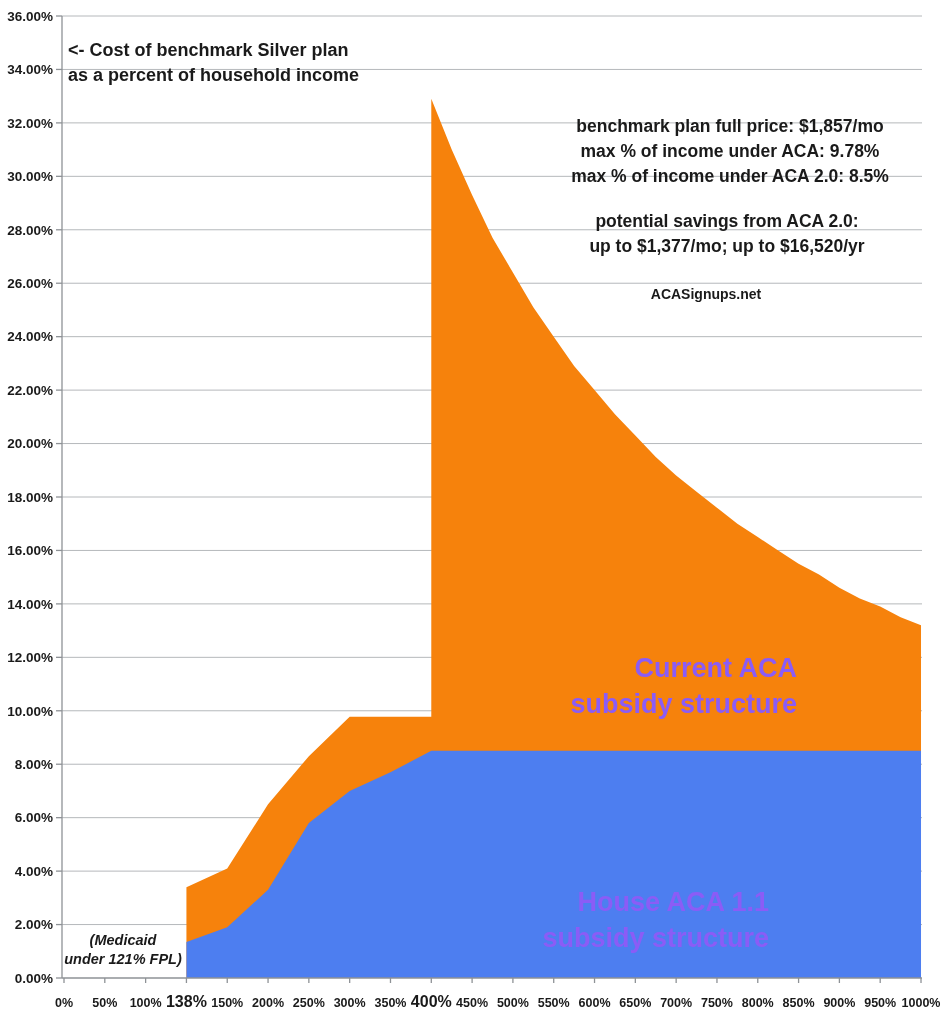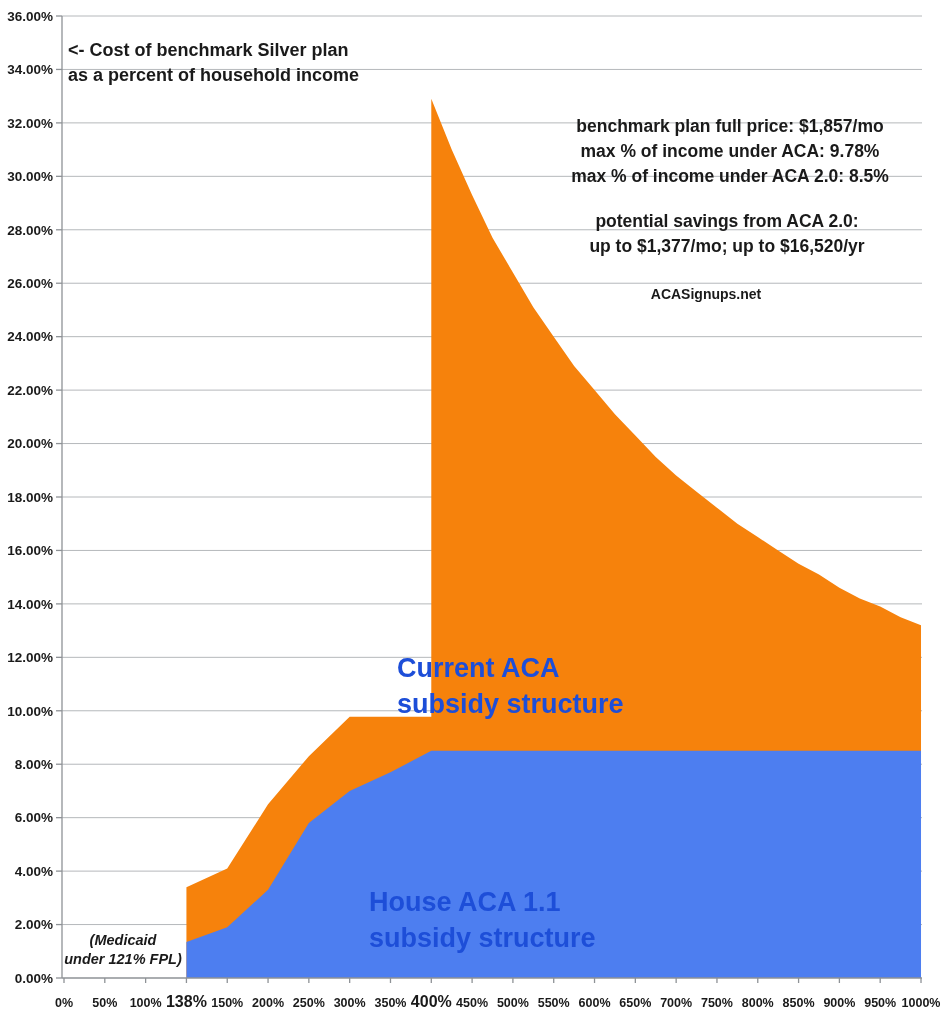--- a/index.html
+++ b/index.html
@@ -45,22 +45,22 @@
     text-align: center;
   }
   .ann.medicaid-note {
     left: 33px; top: 931px; width: 180px;
     font-size: 14.5px; line-height: 19px;
     font-style: italic;
     text-align: center;
   }
   .ann.series-label {
     font-size: 27px; line-height: 36px;
-    text-align: left;
-    color: #1d4ed8;
+    text-align: right;
+    color: #8b5cf6;
   }
   .ann.current-aca-label { left: 397px; top: 650px; width: 400px; }
   .ann.house-aca-label   { left: 369px; top: 884px; width: 400px; }
 </style>
 </head>
 <body>
 
 <div class="stage">
 
   <svg id="chart-svg" width="944" height="1016" viewBox="0 0 944 1016">

